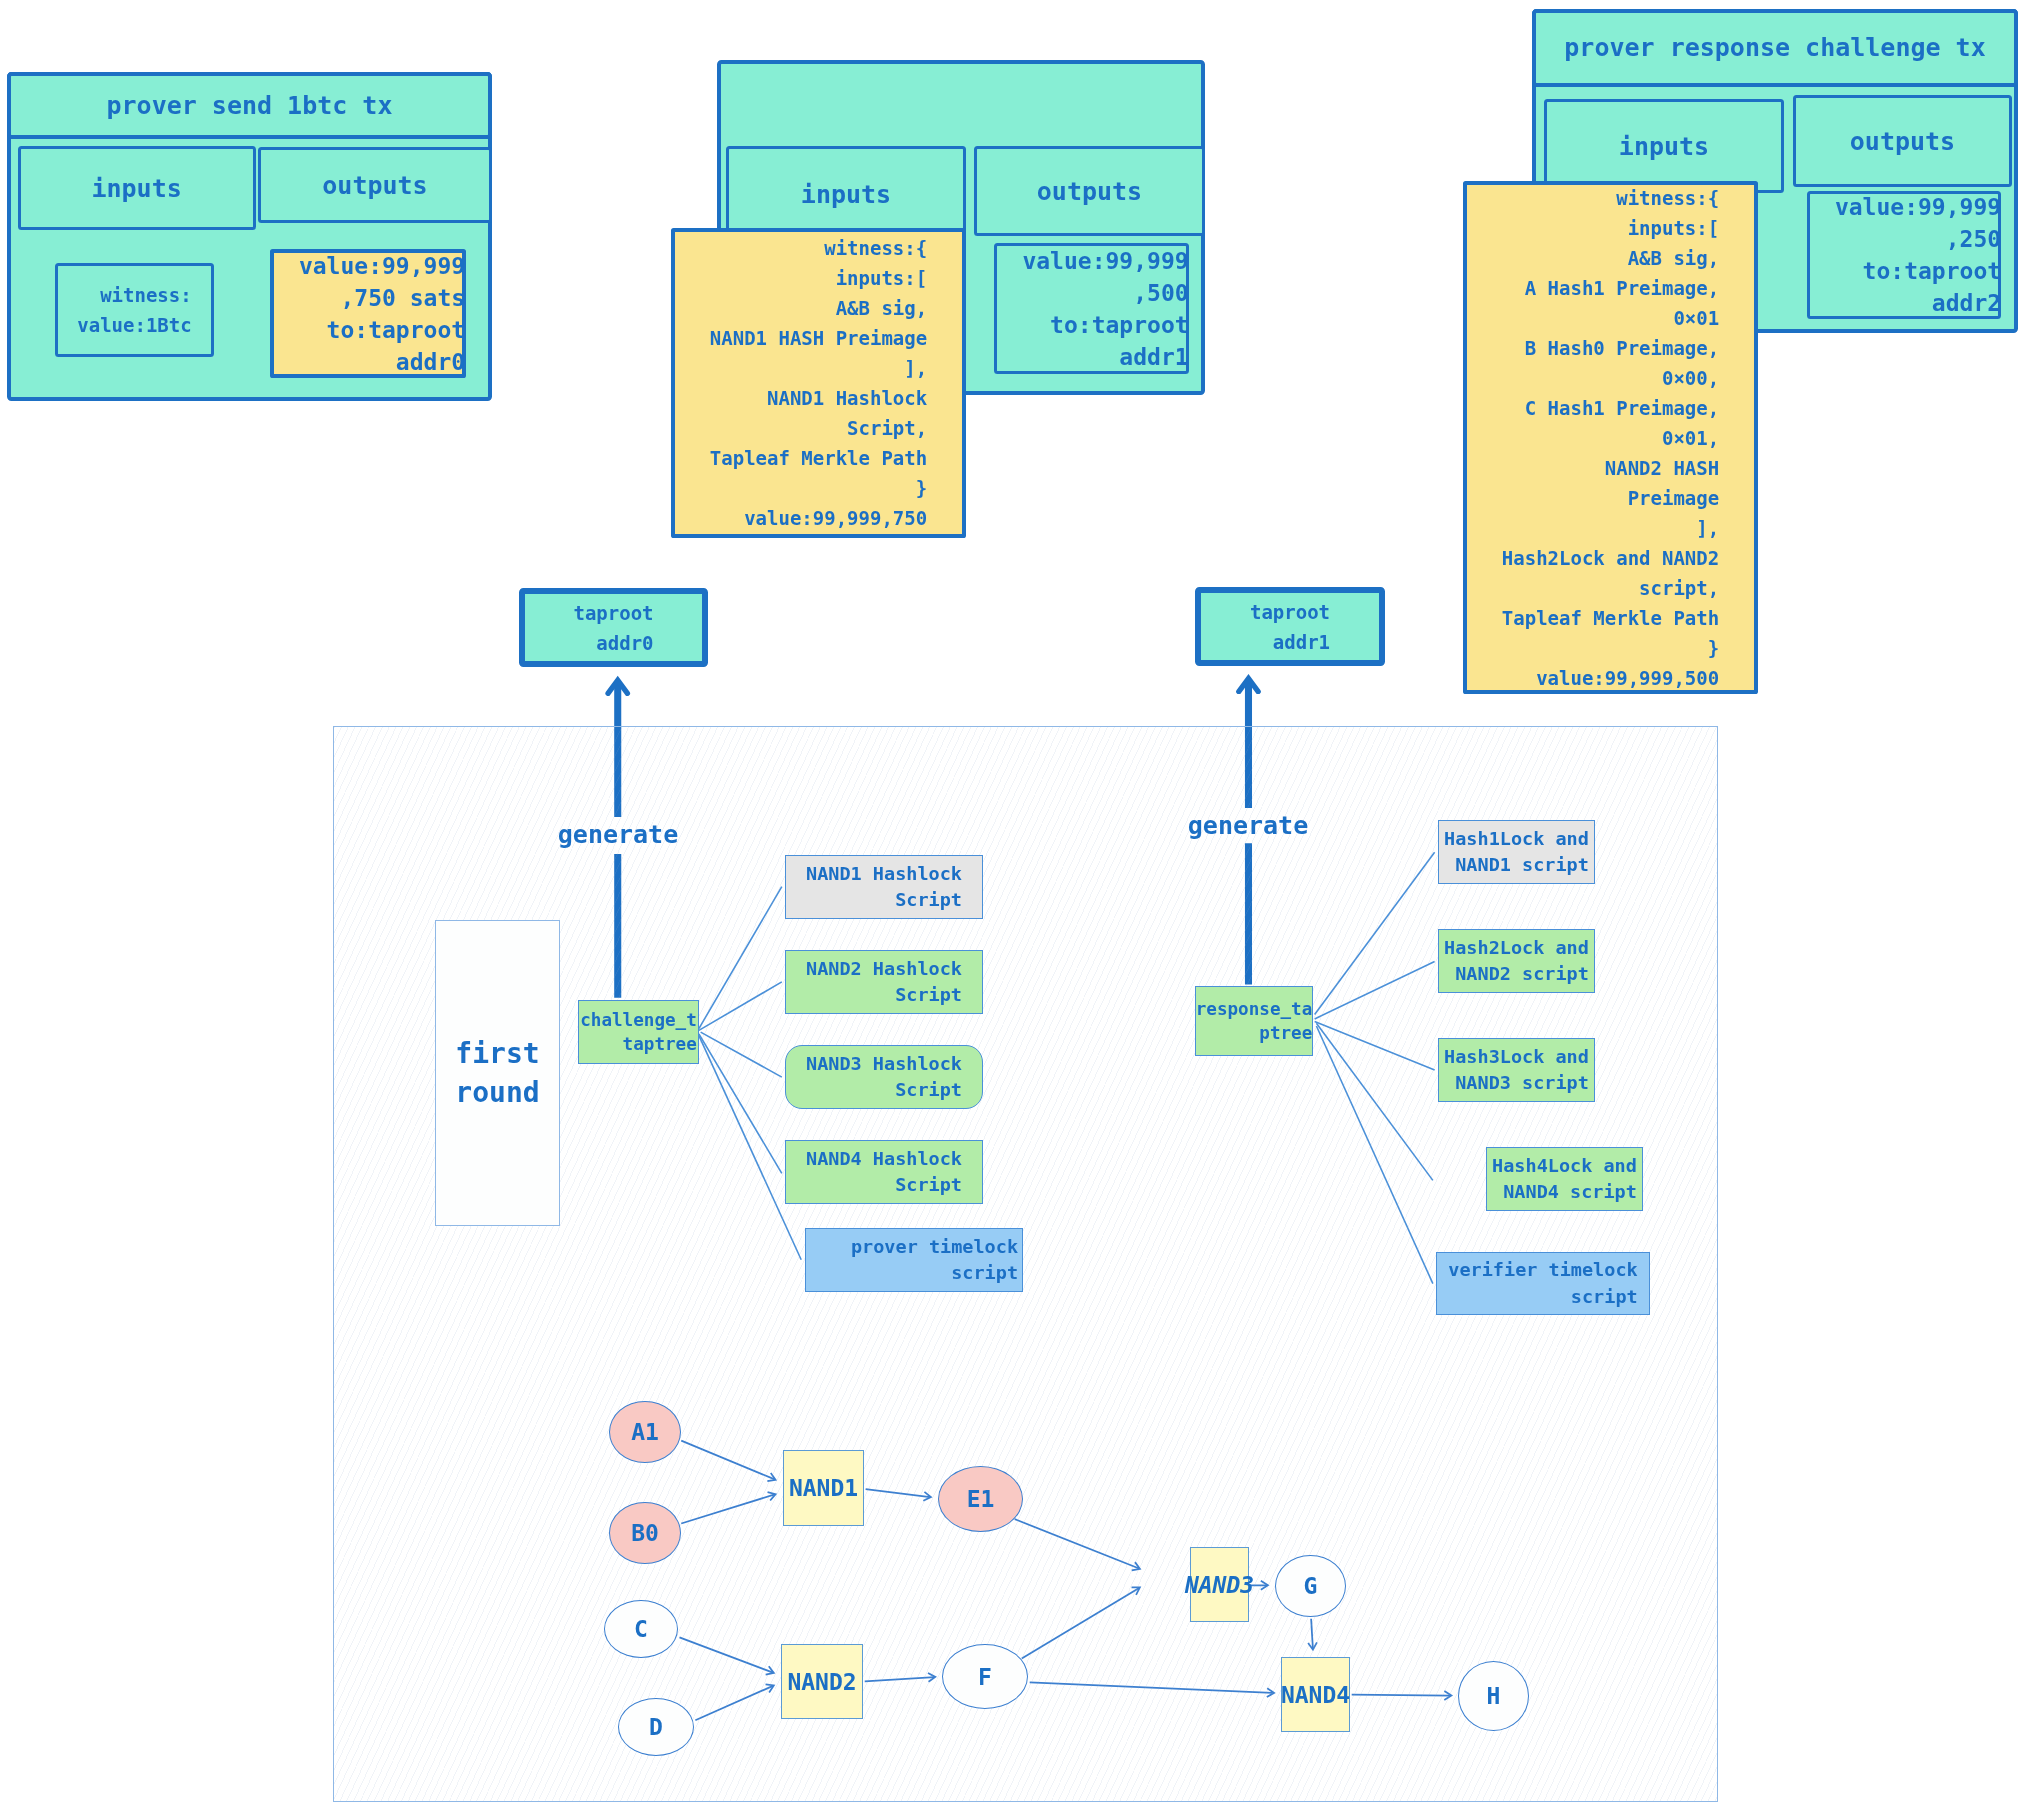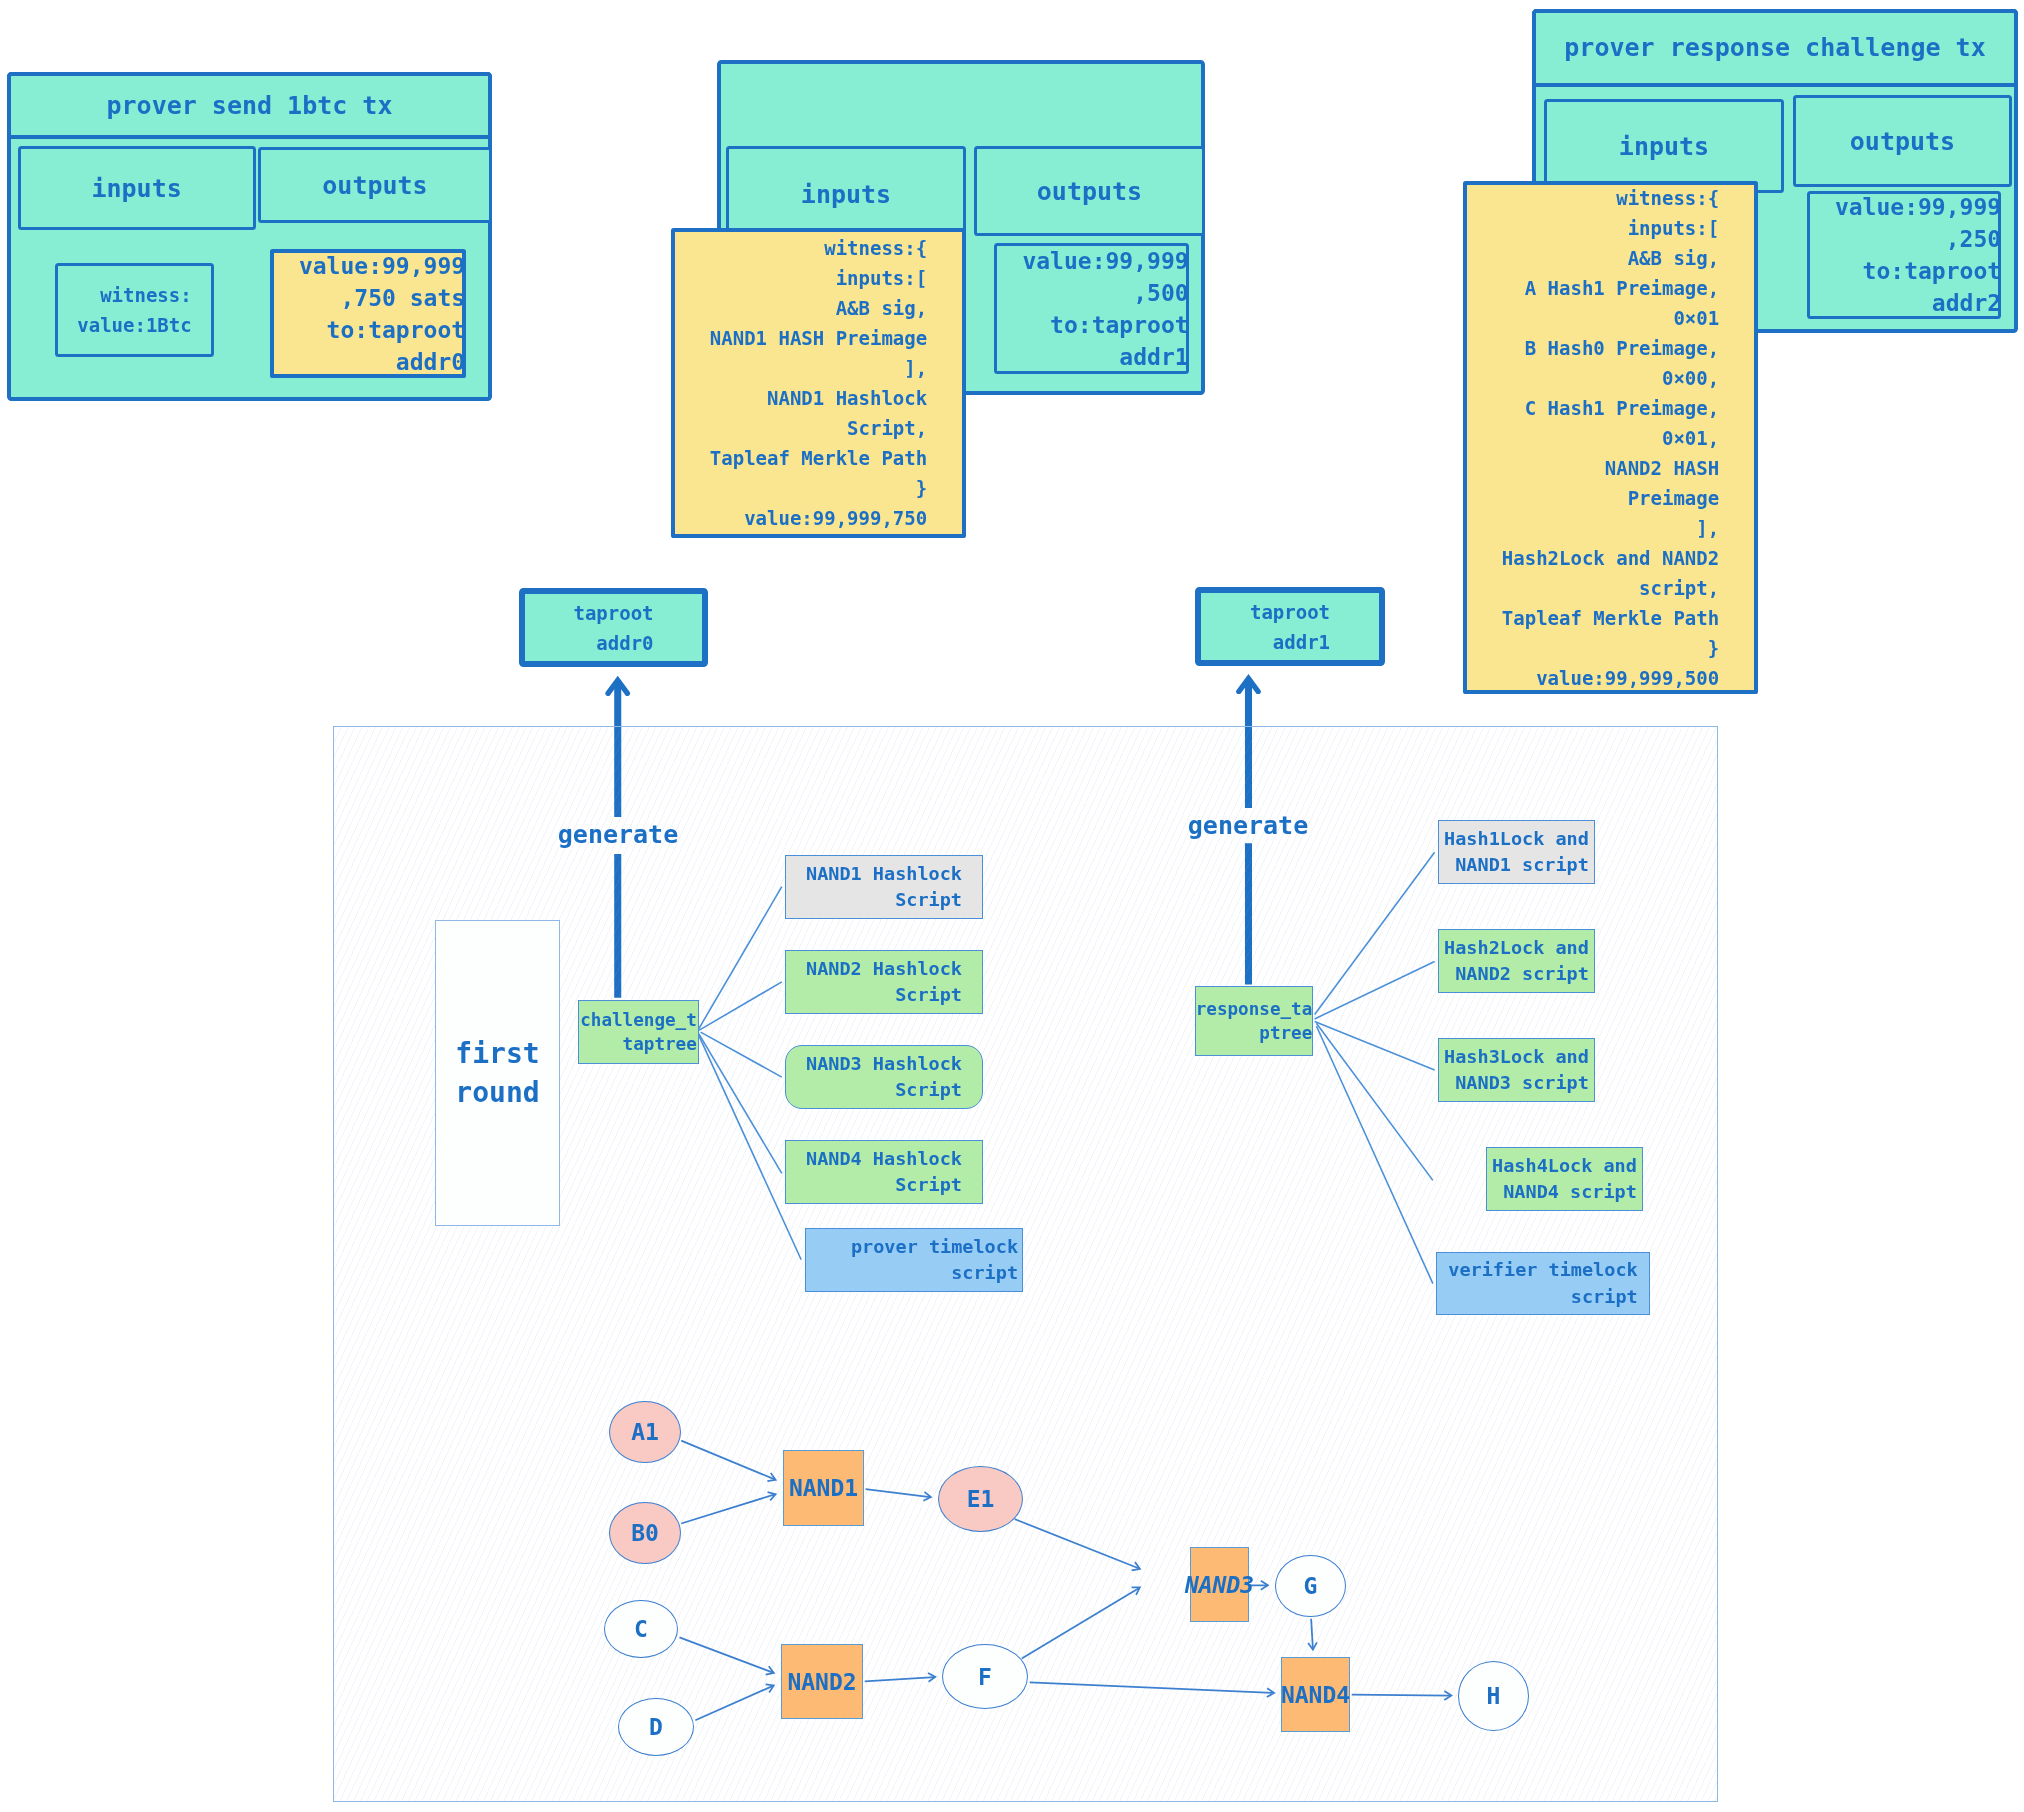--- a/index.html
+++ b/index.html
@@ -24,21 +24,21 @@
   .taptree{font-size:17.6px;font-weight:700;line-height:24px;}
   
   #big-region{left:333px;top:726px;width:1385px;height:1076px;background:
     repeating-linear-gradient(115deg, rgba(140,165,200,0.13) 0px, rgba(140,165,200,0.13) 0.9px, rgba(0,0,0,0) 0.9px, rgba(0,0,0,0) 6.2px);
     border:1.8px solid #8FB8E6;}
   #first-round{left:435px;top:920px;width:125px;height:306px;background:#fdfefe;border:1.8px solid #8FB8E6;
     font-size:28px;font-weight:700;line-height:39px;}
   
   .ell{border-radius:50%;border:1.8px solid #3B7FD0;font-size:23px;font-weight:700;background:#fdfefe;}
   .ell-pink{background:#F9C9C4;}
-  .gate{background:#fdba74;border:1.8px solid #5B9BD5;font-size:23px;font-weight:700;}
+  .gate{background:#fef9c3;border:1.8px solid #5B9BD5;font-size:23px;font-weight:700;}
   svg{position:absolute;left:0;top:0;pointer-events:none;}
   .gen{font-size:25px;font-weight:700;}
 </style>
 </head>
 <body>
 
 <div id="canvas">
 
   <svg width="2025" height="1812" viewBox="0 0 2295 2054">
     <defs>

